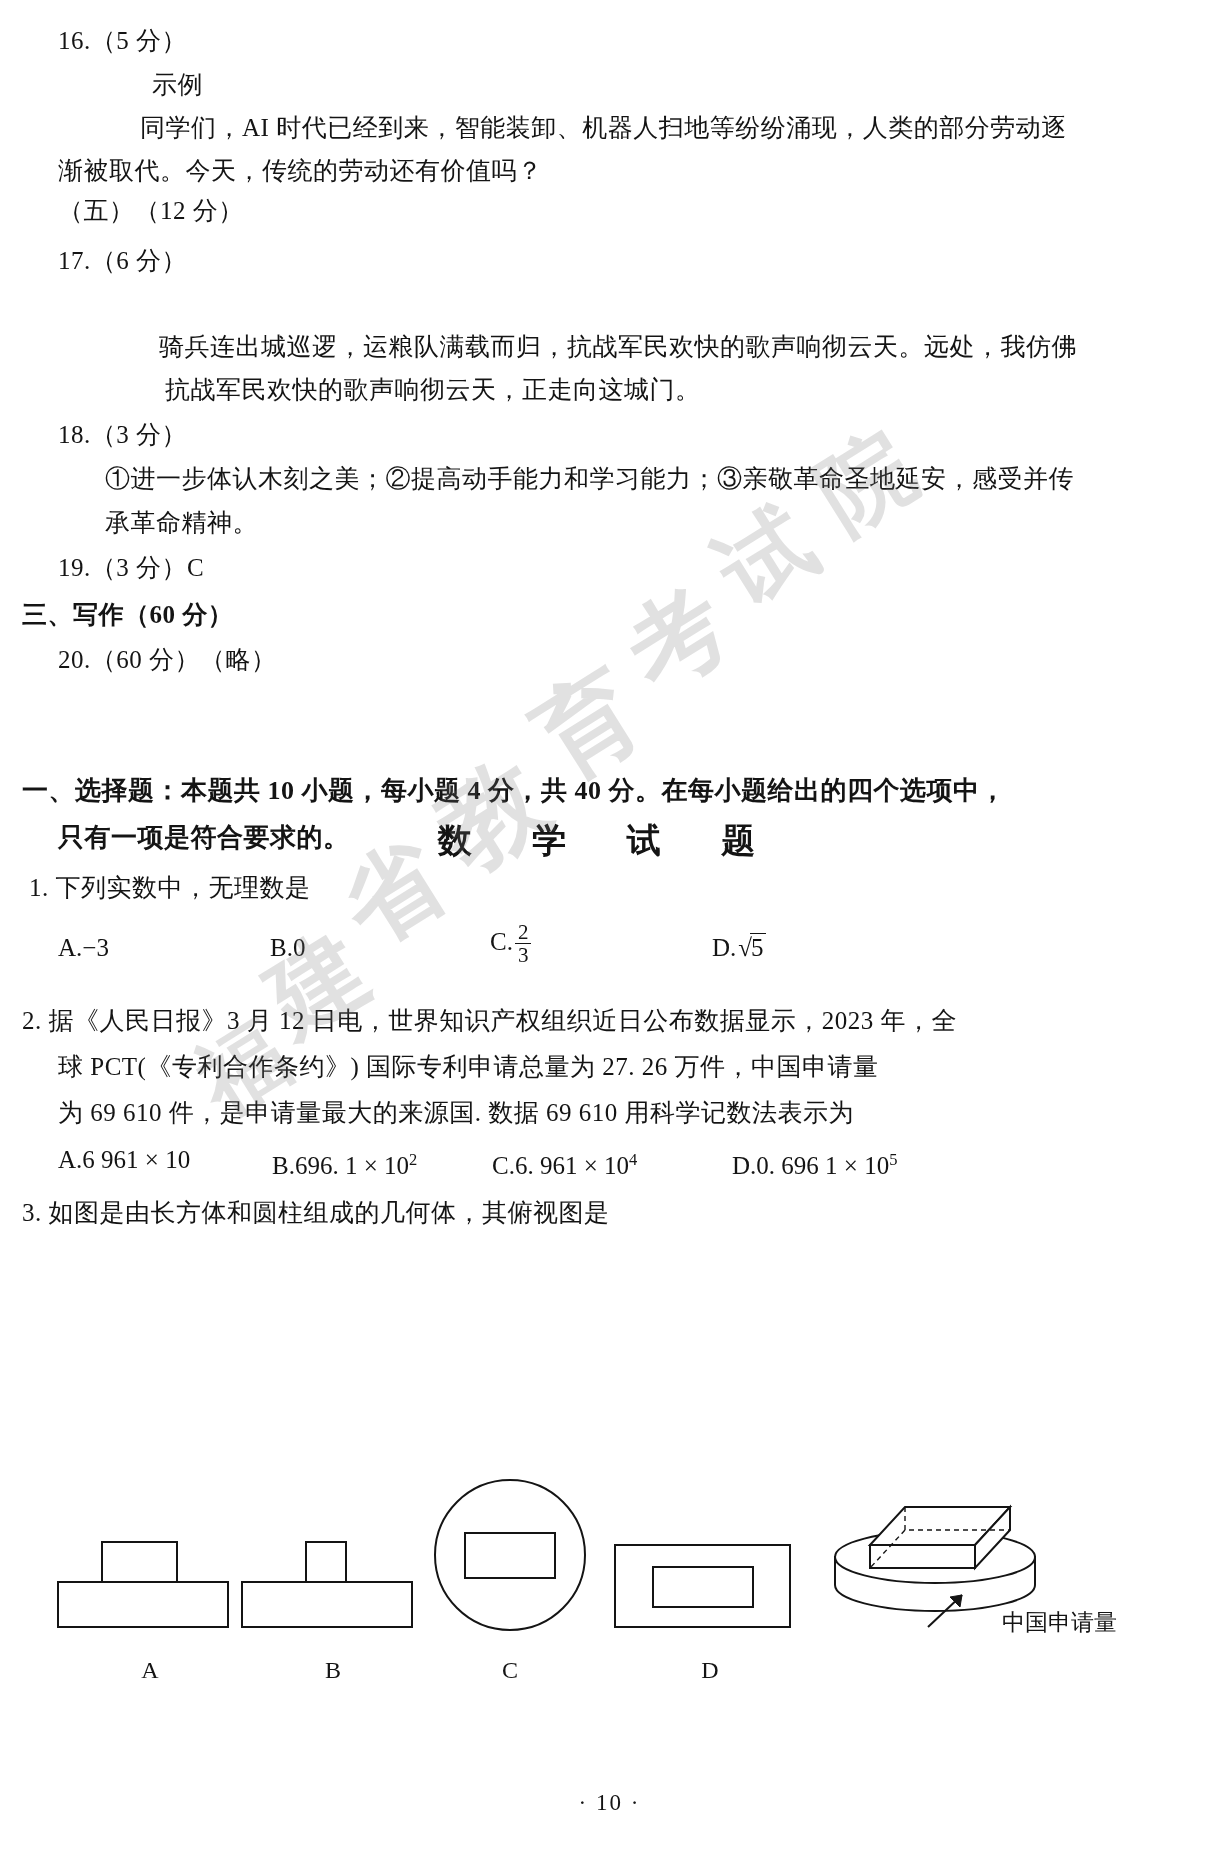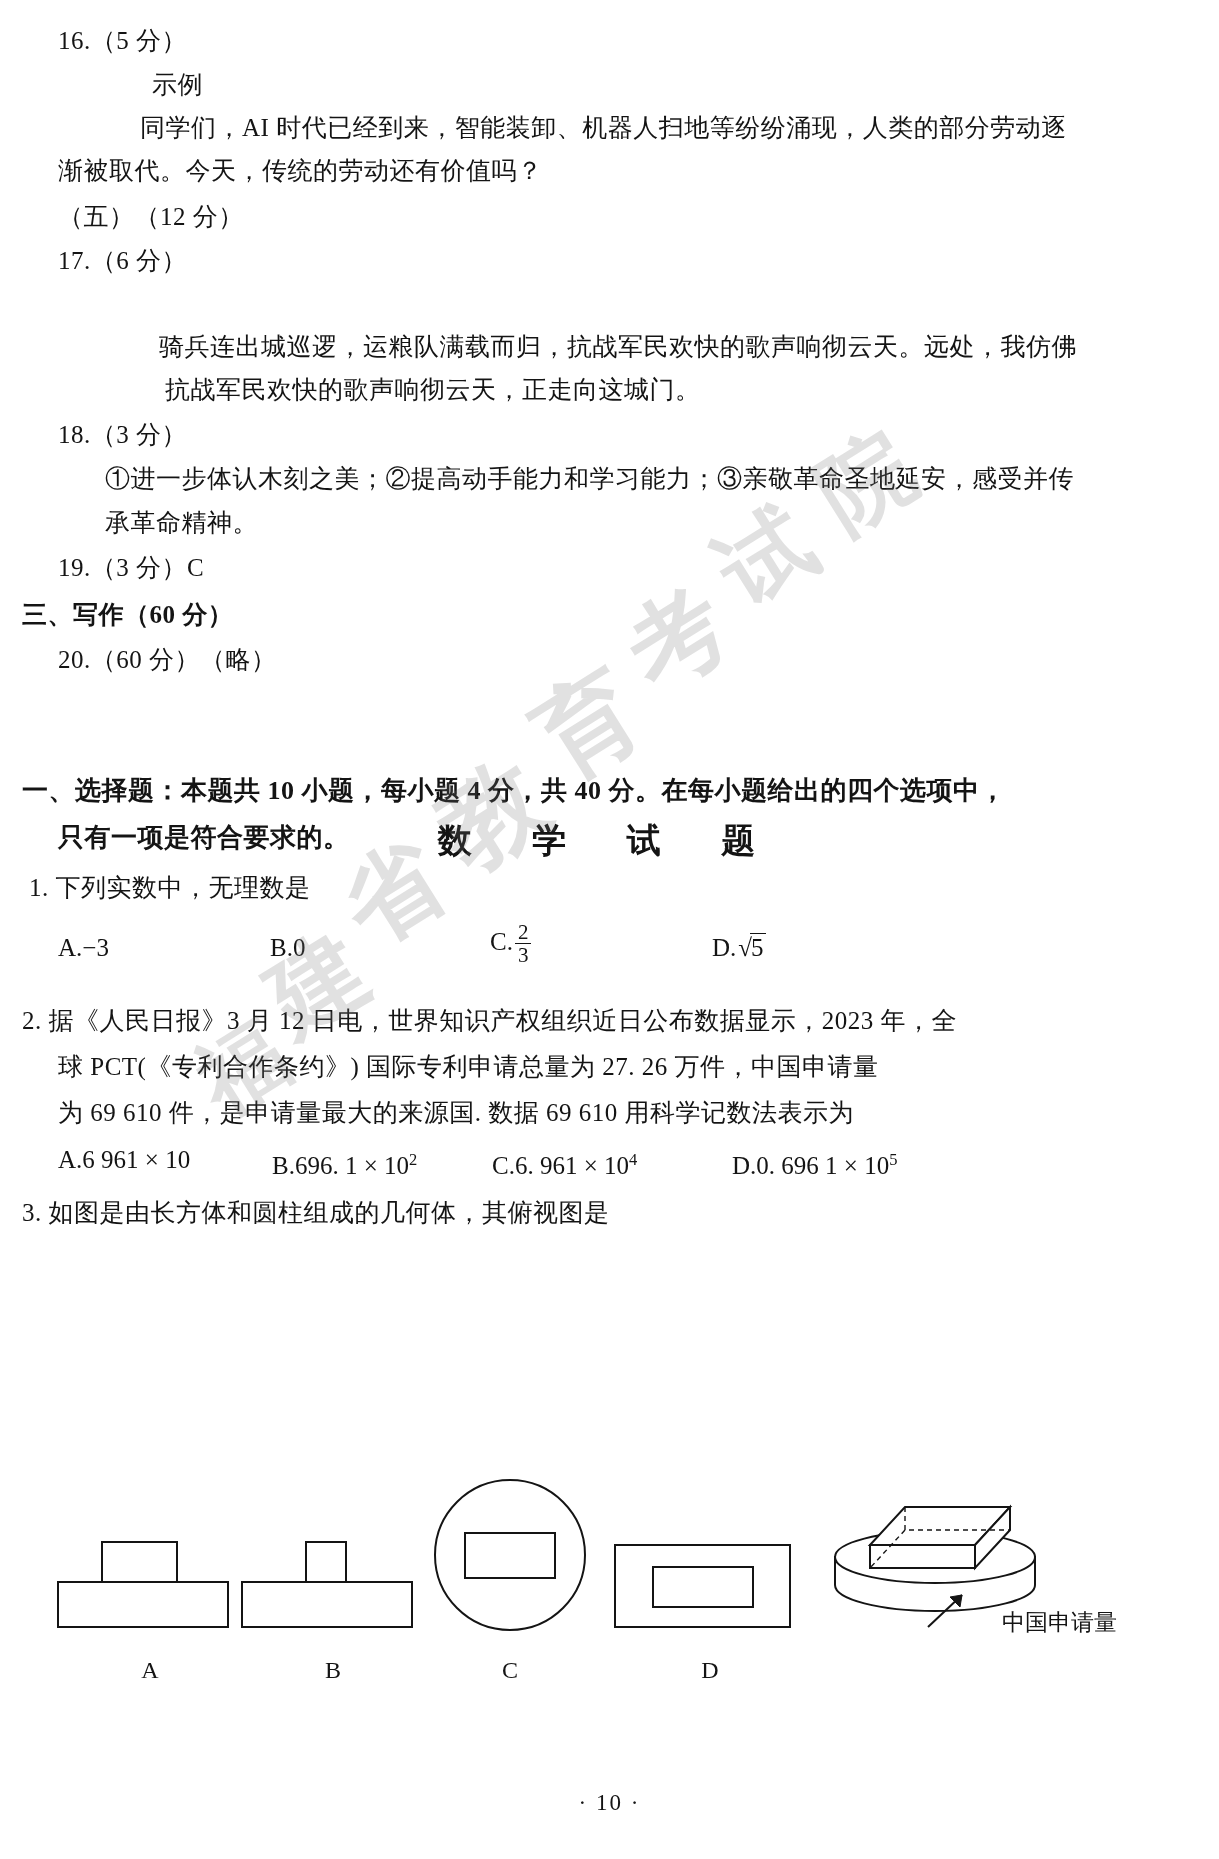--- a/index.html
+++ b/index.html
@@ -147,21 +147,21 @@
   </div>
 
   <div class="block" style="left:58px; top:18px;">16.（5 分）</div>
 
   <div class="block" style="left:140px; top:62px;margin-left:12px;">示例</div>
 
   <div class="block" style="left:140px; top:105px;">同学们，AI 时代已经到来，智能装卸、机器人扫地等纷纷涌现，人类的部分劳动逐</div>
 
   <div class="block" style="left:58px; top:148px;">渐被取代。今天，传统的劳动还有价值吗？</div>
 
-  <div class="block" style="left:58px; top:194px;">（五）（12 分）</div>
+  <div class="block" style="left:58px; top:188px;">（五）（12 分）</div>
 
   <div class="block" style="left:58px; top:238px;">17.（6 分）</div>
 
 
   <div class="block" style="left:159px; top:324px;">骑兵连出城巡逻，运粮队满载而归，抗战军民欢快的歌声响彻云天。远处，我仿佛</div>
 
   <div class="block" style="left:165px; top:367px;">抗战军民欢快的歌声响彻云天，正走向这城门。</div>
 
   <div class="block" style="left:58px; top:412px;">18.（3 分）</div>
 

